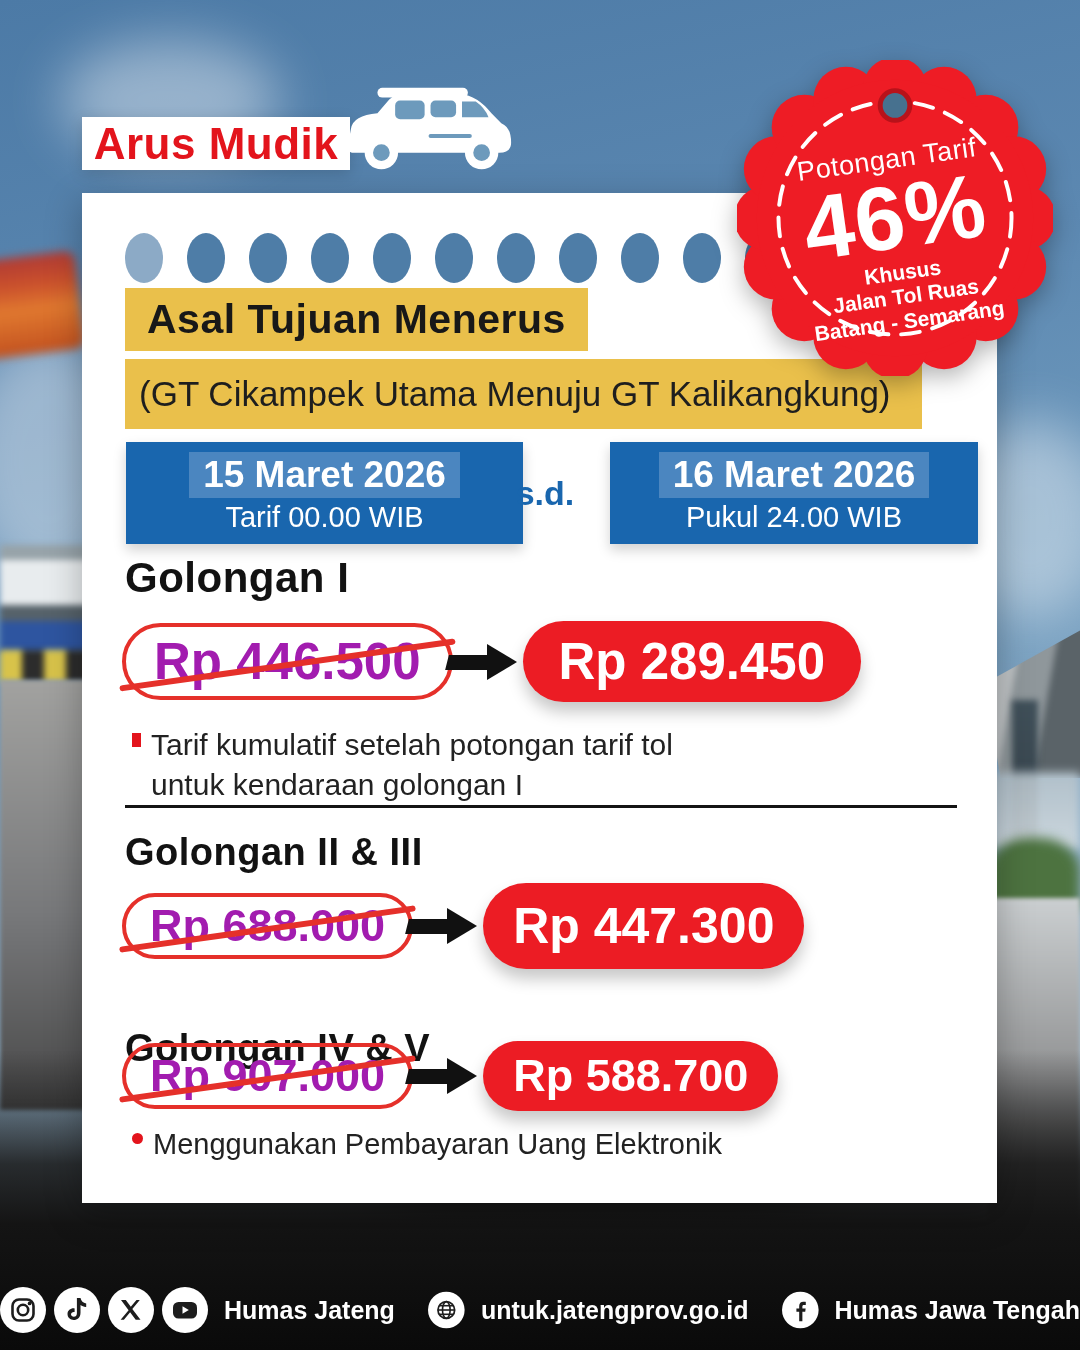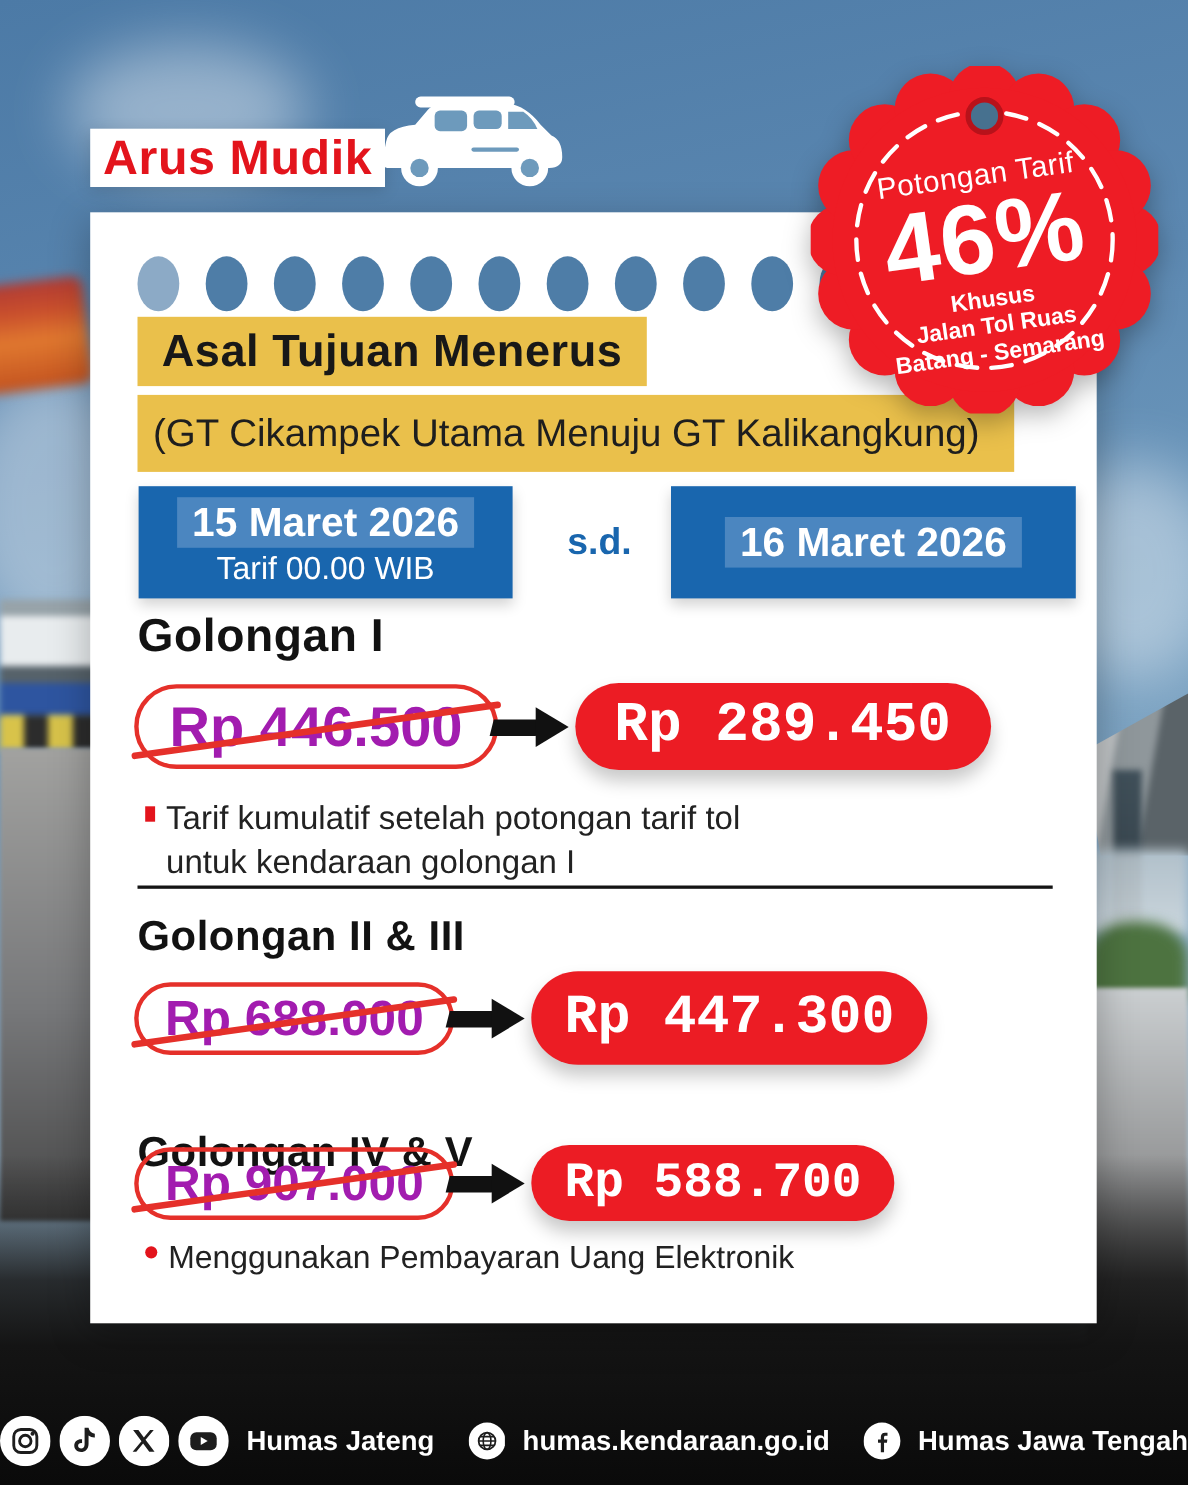--- a/index.html
+++ b/index.html
@@ -60,21 +60,21 @@
   .oldprice{position:relative;border:4px solid #e5302a;border-radius:46px;
     color:#a21caf;font-weight:800;white-space:nowrap;}
   .oldprice::after{content:"";position:absolute;left:-8px;right:-8px;top:50%;height:6px;
     background:#e5302a;border-radius:3px;transform:rotate(-8deg);}
   .arrow{position:relative;width:72px;height:40px;margin:0 6px 0 -8px;flex:none;}
   .arrow::before{content:"";position:absolute;left:2px;top:13px;width:42px;height:15px;
     background:#111;transform:skewX(-14deg);}
   .arrow::after{content:"";position:absolute;right:0;top:2px;
     border-left:30px solid #111;border-top:18px solid transparent;border-bottom:18px solid transparent;}
   .pill{background:#ec1c24;color:#fff;font-weight:800;border-radius:50px;white-space:nowrap;
-    box-shadow:0 10px 16px rgba(0,0,0,.22);font-family:Liberation Mono, monospace;}
+    box-shadow:0 10px 16px rgba(0,0,0,.22);}
   .note{display:flex;color:#222;}
   .note .sq{flex:none;width:9px;height:14px;background:#e3141c;margin:8px 10px 0 0;}
   .note .rd{flex:none;width:11px;height:11px;border-radius:50%;background:#e3141c;margin:8px 10px 0 0;}
   .divider{left:43px;top:612px;width:832px;height:3px;background:#141414;}
   
   .badge{left:737px;top:60px;width:316px;height:316px;z-index:7;}
   .badge svg{position:absolute;left:0;top:0;filter:drop-shadow(0 8px 12px rgba(0,0,0,.3));}
   .badge-text{position:absolute;left:0;top:0;width:316px;height:316px;color:#fff;text-align:center;
     transform:rotate(-8deg);display:flex;flex-direction:column;align-items:center;}
   .badge-text .l1{margin-top:84px;font-size:27px;font-weight:500;letter-spacing:.5px;}
@@ -166,27 +166,28 @@
         <span class="dot"></span>
         <span class="dot"></span>
         <span class="dot"></span>
         <span class="dot"></span>
         <span class="dot"></span>
       </div>
 
     <div class="abs ytitle">Asal Tujuan Menerus</div>
     <div class="abs ysub">(GT Cikampek Utama Menuju GT Kalikangkung)</div>
 
-    <div class="abs datebox" style="left:44px;width:340px;">
+    <div class="abs datebox" style="left:44px;width:397px;">
       <div class="d">15 Maret 2026</div>
       <div class="t">Tarif 00.00 WIB</div>
     </div>
     <div class="abs sd">s.d.</div>
     <div class="abs datebox" style="left:528px;width:368px;">
       <div class="d">16 Maret 2026</div>
+      <div class="t">Pukul 24.00 WIB</div>
     </div>
 
     <div class="abs golname" style="top:361px;font-size:42px;">Golongan I</div>
     <div class="abs pricerow" style="top:428px;">
       <div class="oldprice" style="font-size:51px;padding:5px 28px;">Rp 446.500</div>
       <div class="arrow"></div>
       <div class="pill" style="font-size:51px;padding:11px 36px;">Rp 289.450</div>
     </div>
     <div class="abs note" style="left:50px;top:532px;font-size:30px;line-height:40px;">
       <span class="sq"></span>
@@ -241,21 +242,21 @@
     <span class="lbl">Humas Jateng</span>
     <span class="sep"></span>
     <svg class="ic" viewBox="0 0 46 46">
       <circle cx="23" cy="23" r="23" fill="#fff"></circle>
       <circle cx="23" cy="23" r="10.5" fill="none" stroke="#1d1d1d" stroke-width="2.2"></circle>
       <ellipse cx="23" cy="23" rx="4.8" ry="10.5" fill="none" stroke="#1d1d1d" stroke-width="2"></ellipse>
       <line x1="12.6" y1="23" x2="33.4" y2="23" stroke="#1d1d1d" stroke-width="2"></line>
       <line x1="14.2" y1="17.6" x2="31.8" y2="17.6" stroke="#1d1d1d" stroke-width="2"></line>
       <line x1="14.2" y1="28.4" x2="31.8" y2="28.4" stroke="#1d1d1d" stroke-width="2"></line>
     </svg>
-    <span class="lbl">humas.kendaraan.go.id</span>
+    <span class="lbl">untuk.jatengprov.go.id</span>
     <span class="sep"></span>
     <svg class="ic" viewBox="0 0 46 46">
       <circle cx="23" cy="23" r="23" fill="#fff"></circle>
       <path d="M25.6 37V25.2h3.6l.5-4.2h-4.1v-2.4c0-1.2.4-2 2.2-2h2.1v-3.8c-.4-.1-1.7-.2-3.1-.2-3.1 0-5.2 1.9-5.2 5.3V21h-3.5v4.2h3.5V37h4z" fill="#1d1d1d"></path>
     </svg>
     <span class="lbl">Humas Jawa Tengah</span>
   </div>
 
 </div>
 

